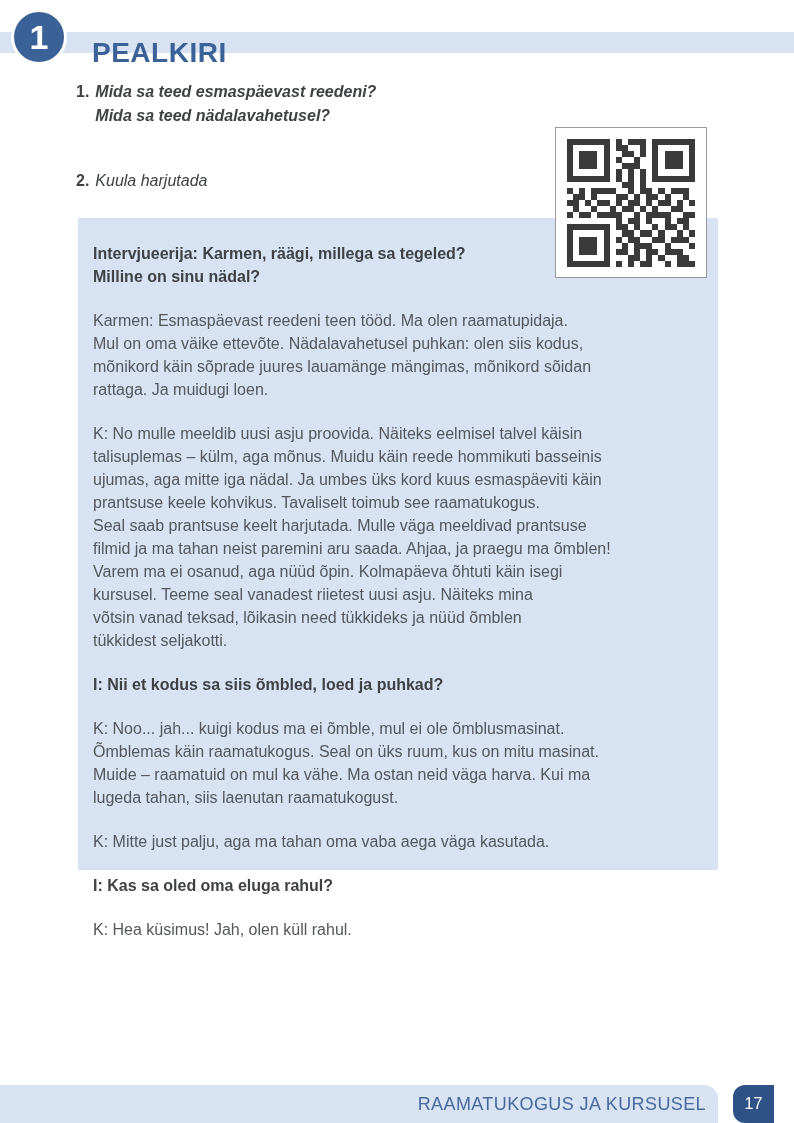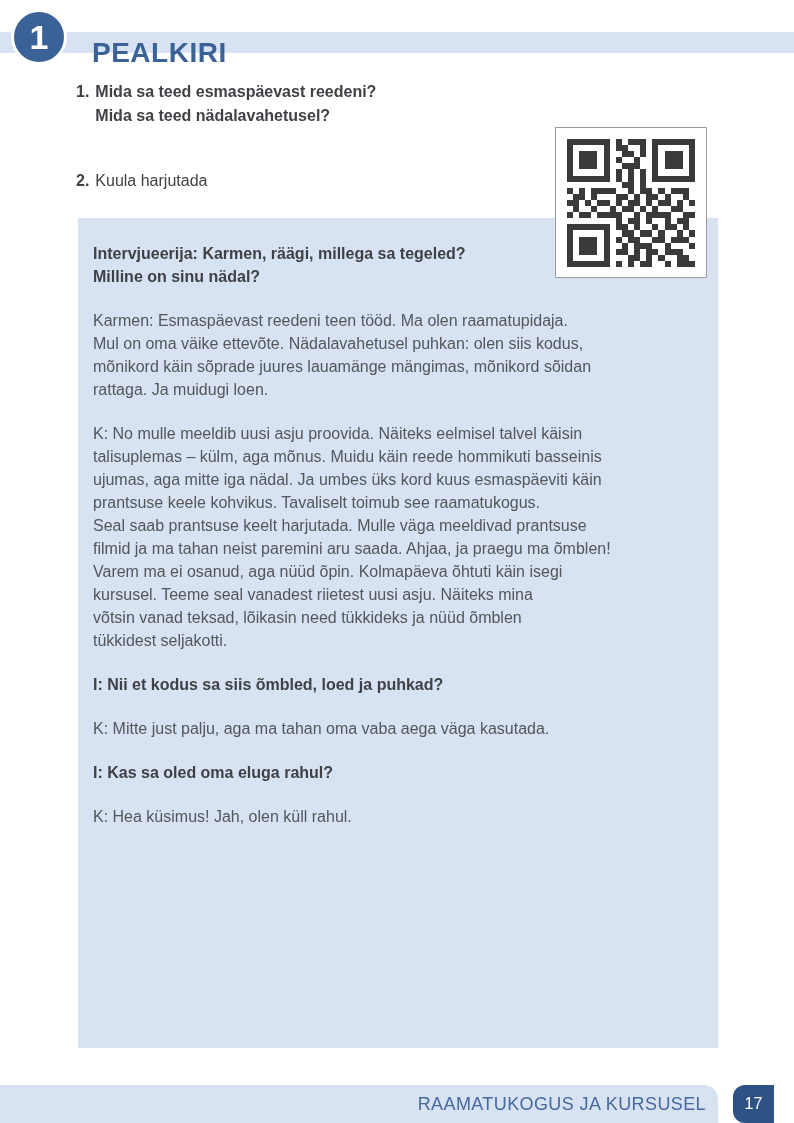--- a/index.html
+++ b/index.html
@@ -45,34 +45,34 @@
   
   .exercise{
     position:absolute;left:76px;
     display:flex;gap:6px;
     font-size:16px;line-height:24px;
     color:var(--bold);
   }
   .exercise-1{top:80px;font-weight:bold;}
   .exercise-2{top:169px;}
   .exercise .num{font-weight:bold;}
-  .exercise .qtext{white-space:pre-line;}
+  .exercise .qtext{white-space:pre-line;font-style:italic;}
   
   .qr-box{
     position:absolute;left:555px;top:127px;width:152px;height:151px;
     background:#ffffff;border:1px solid var(--qrborder);
     box-sizing:border-box;
     display:flex;align-items:center;justify-content:center;
     z-index:3;
   }
   .qr-box svg{display:block;}
   .qr-box svg rect{fill:var(--qrdark);}
   
   .panel{
-    position:absolute;left:78px;top:218px;width:640px;height:830px;
+    position:absolute;left:78px;top:218px;width:640px;height:652px;
     background:var(--panel);
     box-sizing:border-box;
     padding:24px 20px 0 15px;
   }
   .panel p{
     margin:0 0 21px 0;
     font-size:16px;line-height:23px;
     color:var(--body);
     white-space:pre-line;
   }
@@ -377,20 +377,24 @@
 talisuplemas – külm, aga mõnus. Muidu käin reede hommikuti basseinis
 ujumas, aga mitte iga nädal. Ja umbes üks kord kuus esmaspäeviti käin
 prantsuse keele kohvikus. Tavaliselt toimub see raamatukogus.
 Seal saab prantsuse keelt harjutada. Mulle väga meeldivad prantsuse
 filmid ja ma tahan neist paremini aru saada. Ahjaa, ja praegu ma õmblen!
 Varem ma ei osanud, aga nüüd õpin. Kolmapäeva õhtuti käin isegi
 kursusel. Teeme seal vanadest riietest uusi asju. Näiteks mina
 võtsin vanad teksad, lõikasin need tükkideks ja nüüd õmblen
 tükkidest seljakotti.</p>
     <p class="bold">I: Nii et kodus sa siis õmbled, loed ja puhkad?</p>
+    <p>K: Noo... jah... kuigi kodus ma ei õmble, mul ei ole õmblusmasinat.
+Õmblemas käin raamatukogus. Seal on üks ruum, kus on mitu masinat.
+Muide – raamatuid on mul ka vähe. Ma ostan neid väga harva. Kui ma
+lugeda tahan, siis laenutan raamatukogust.</p>
     <p>K: Mitte just palju, aga ma tahan oma vaba aega väga kasutada.</p>
     <p class="bold">I: Kas sa oled oma eluga rahul?</p>
     <p>K: Hea küsimus! Jah, olen küll rahul.</p>
   </div>
 
   <div class="footer-bar">
     <span class="footer-title">RAAMATUKOGUS JA KURSUSEL</span>
   </div>
   <div class="page-tab">
     <span>17</span>

